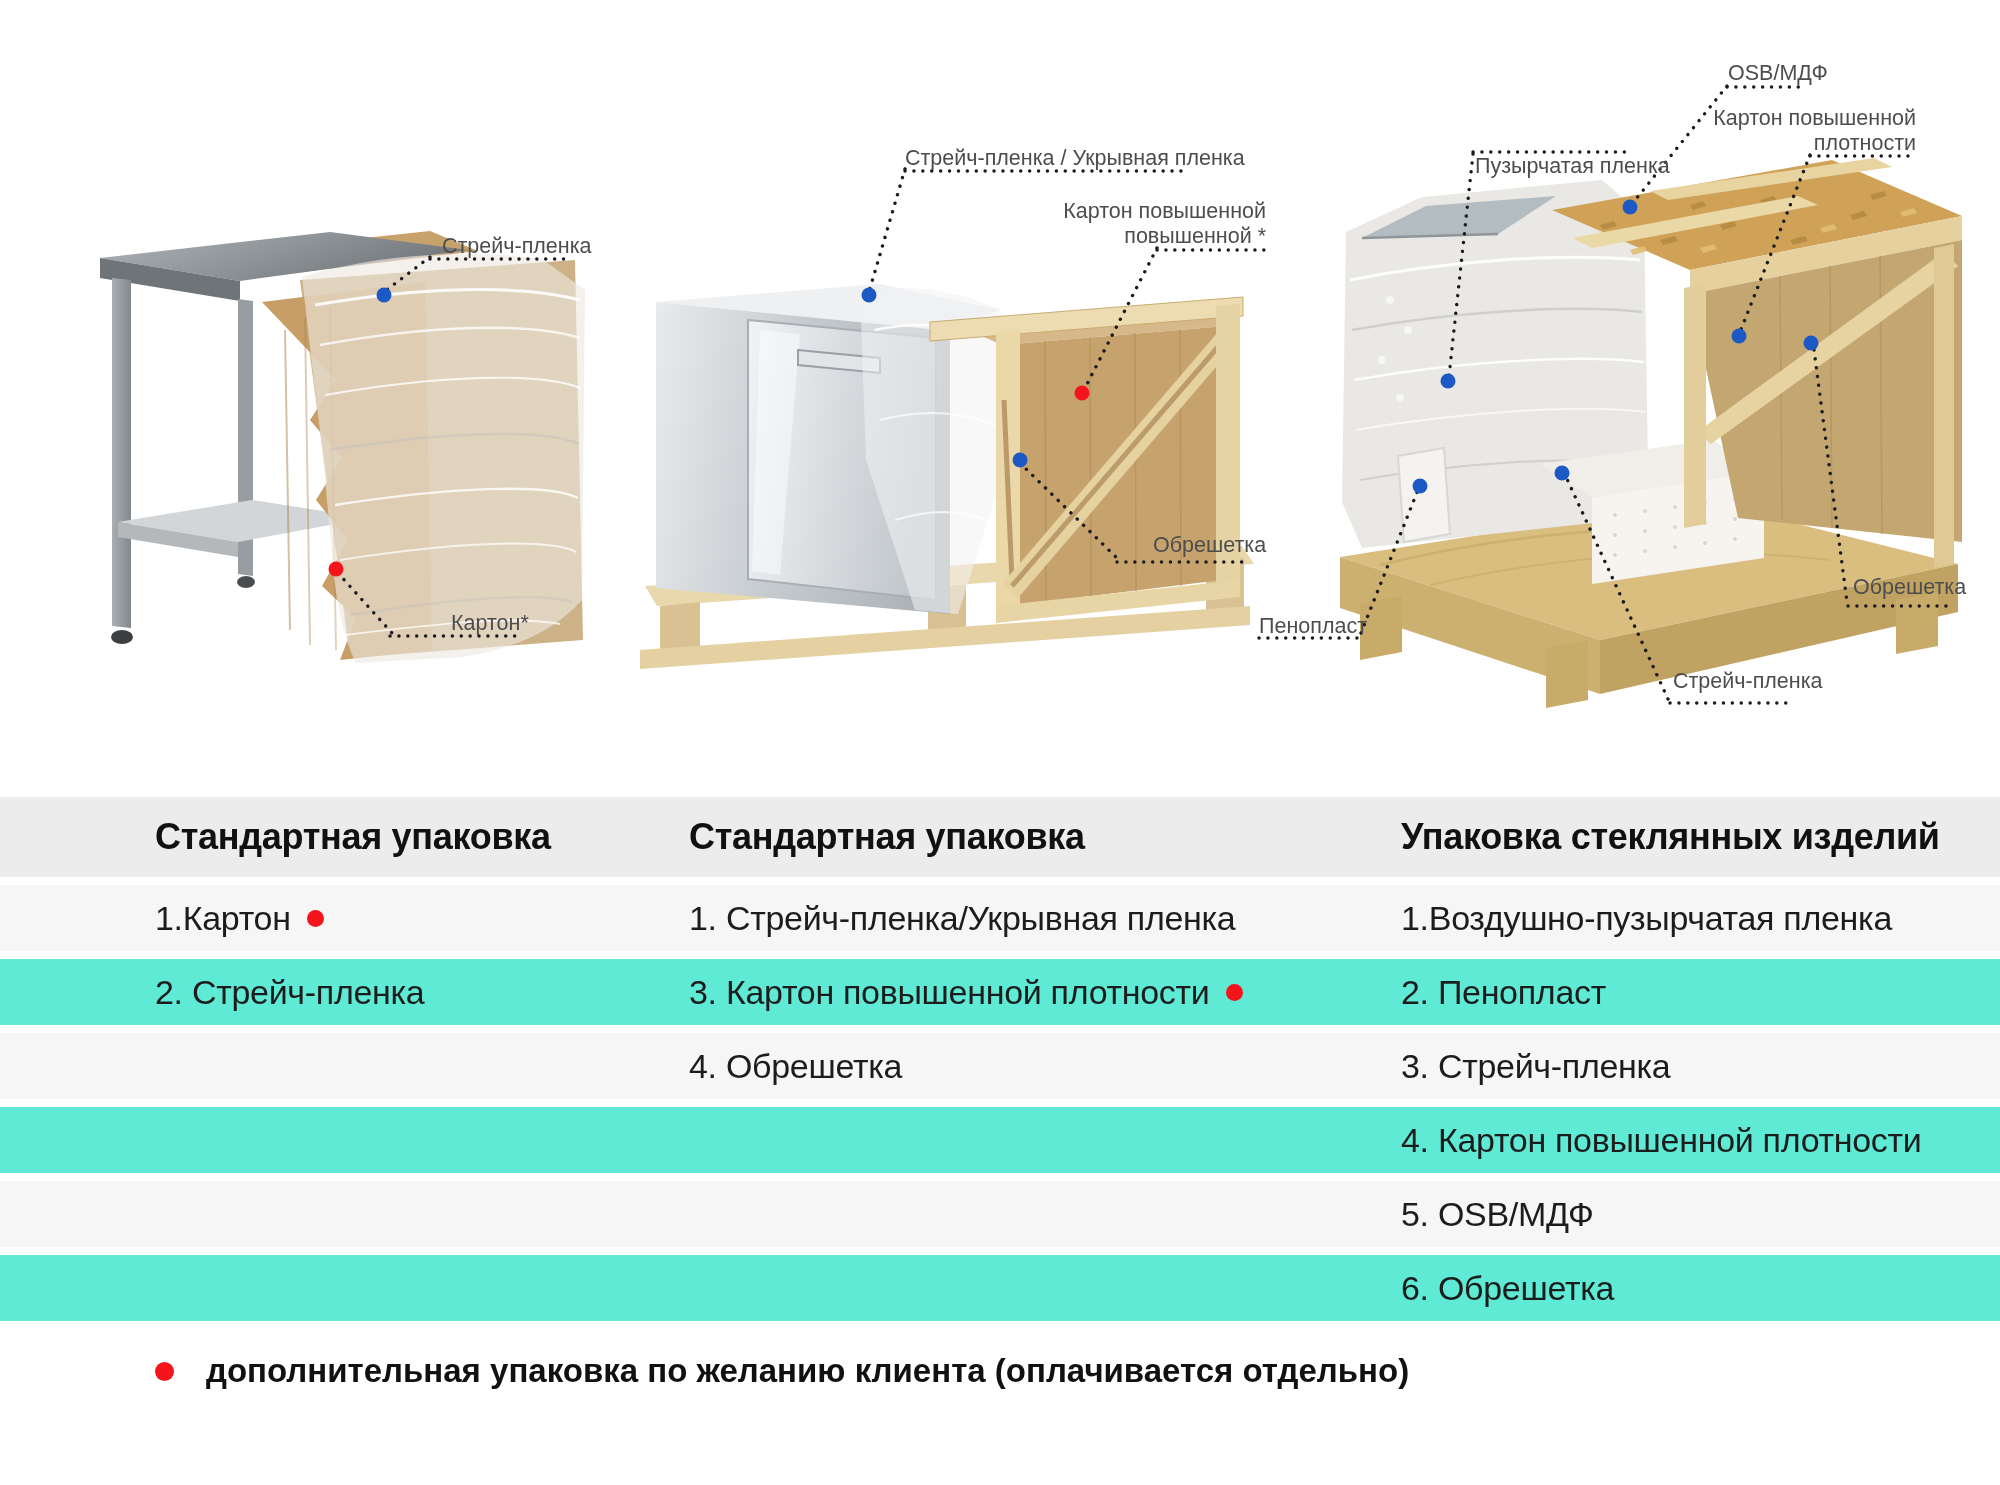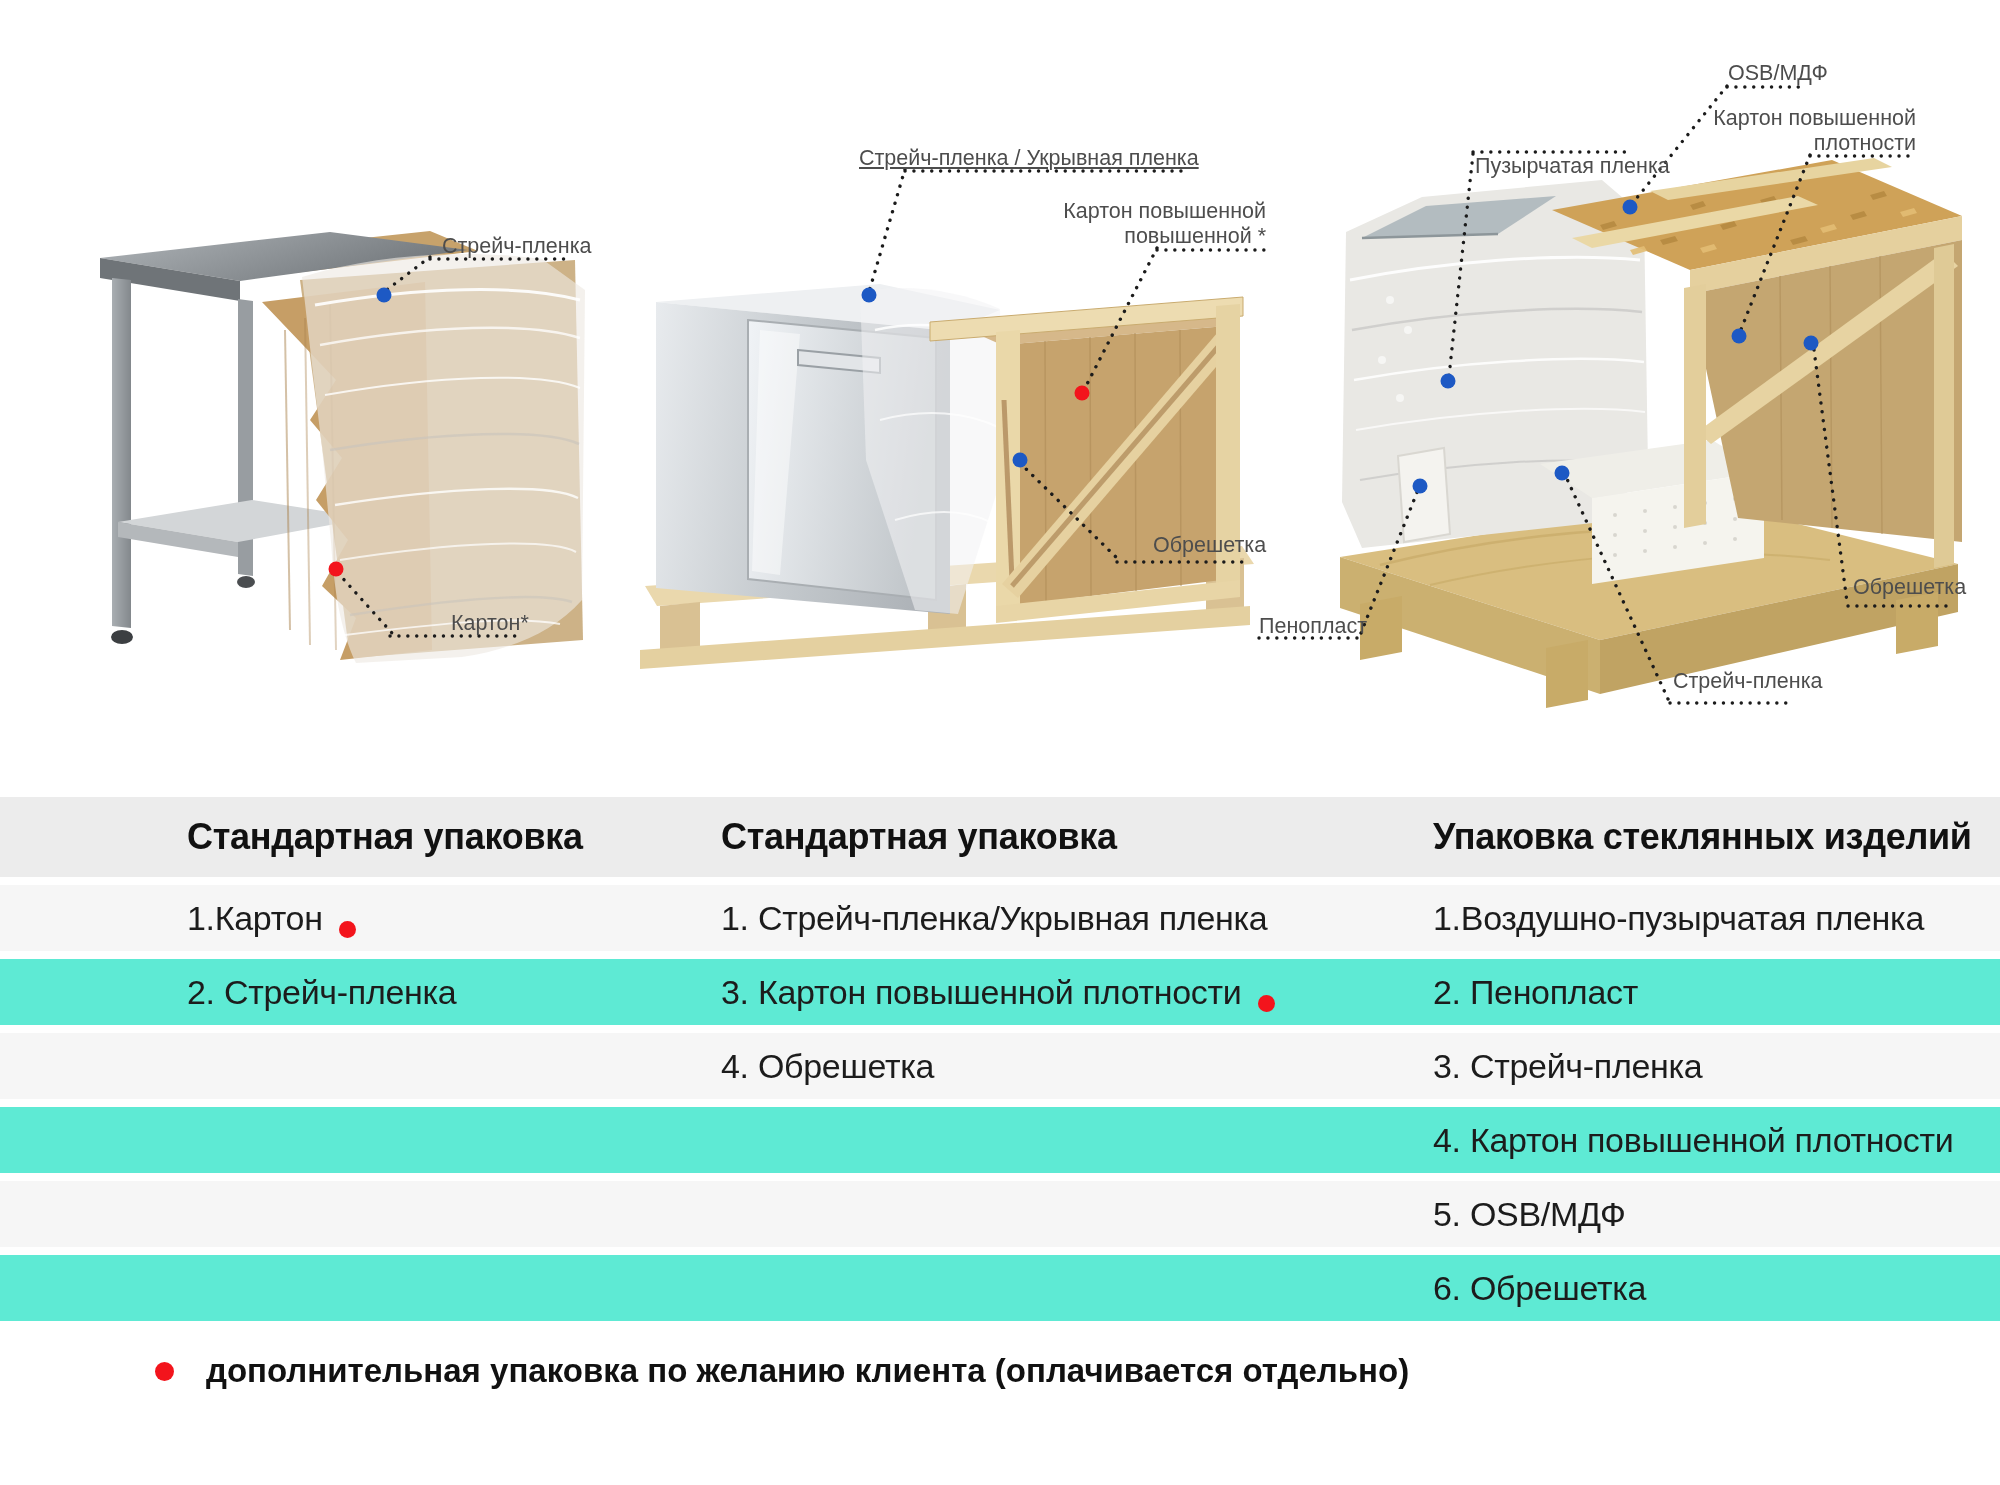--- a/index.html
+++ b/index.html
@@ -12,21 +12,21 @@
   .co.right{text-align:right;}
   .co span{display:inline;}
   .co.two span{display:block;}
   .dots{stroke:#1b1b1b;stroke-width:3.4;stroke-dasharray:0.1 8.8;stroke-linecap:round;fill:none;}
   .pack-table{position:absolute;left:0;top:797px;width:2000px;}
   .trow{display:grid;grid-template-columns:672px 696px 1fr;align-items:center;margin-bottom:8px;}
   .trow.head{height:80px;background:#ececec;}
   .trow.body{height:66px;}
   .trow.light{background:#f6f6f6;}
   .trow.dark{background:#5eead4;}
-  .cell{padding-left:0;display:flex;align-items:flex-end;font-size:34px;color:#1c1c1c;letter-spacing:-0.3px;margin-left:32px;}
+  .cell{padding-left:0;display:flex;align-items:center;font-size:34px;color:#1c1c1c;letter-spacing:-0.3px;}
   .cell.c1{padding-left:155px;}
   .cell.c2{padding-left:0;}
   .cell.c3{padding-left:0;}
   .trow .cell:nth-child(2){padding-left:17px;}
   .trow .cell:nth-child(3){padding-left:33px;}
   .trow.head .cell{font-size:36px;font-weight:700;color:#111;}
   .dot-inline{display:inline-block;width:17px;height:17px;border-radius:50%;background:#f3141c;
               margin-left:16px;flex:0 0 auto;}
   .footnote{position:absolute;left:155px;top:1348px;height:46px;display:flex;align-items:center;gap:32px;}
   .footnote .dot-inline{margin-left:0;width:19px;height:19px;}
@@ -234,21 +234,21 @@
         <circle cx="1420" cy="486" r="7.5" fill="#1d59c4"></circle>
         <circle cx="1630" cy="207" r="7.5" fill="#1d59c4"></circle>
         <circle cx="1739" cy="336" r="7.5" fill="#1d59c4"></circle>
         <circle cx="1811" cy="343" r="7.5" fill="#1d59c4"></circle>
       </g>
     </svg>
 
     <div class="co" style="left:442px;top:234px;"><span>Стрейч-пленка</span></div>
     <div class="co" style="left:451px;top:611px;"><span>Картон*</span></div>
 
-    <div class="co" style="left:859px;top:146px;text-decoration:underline;"><span>Стрейч-пленка / Укрывная пленка</span></div>
+    <div class="co" style="left:905px;top:146px;"><span>Стрейч-пленка / Укрывная пленка</span></div>
     <div class="co two right" style="left:1046px;top:199px;width:220px;">
       <span>Картон повышенной</span>
       <span>повышенной *</span>
     </div>
     <div class="co" style="left:1153px;top:533px;"><span>Обрешетка</span></div>
 
     <div class="co" style="left:1475px;top:126px;margin-top:28px;"><span>Пузырчатая пленка</span></div>
     <div class="co" style="left:1728px;top:61px;"><span>OSB/МДФ</span></div>
     <div class="co two right" style="left:1696px;top:106px;width:220px;">
       <span>Картон повышенной</span>

